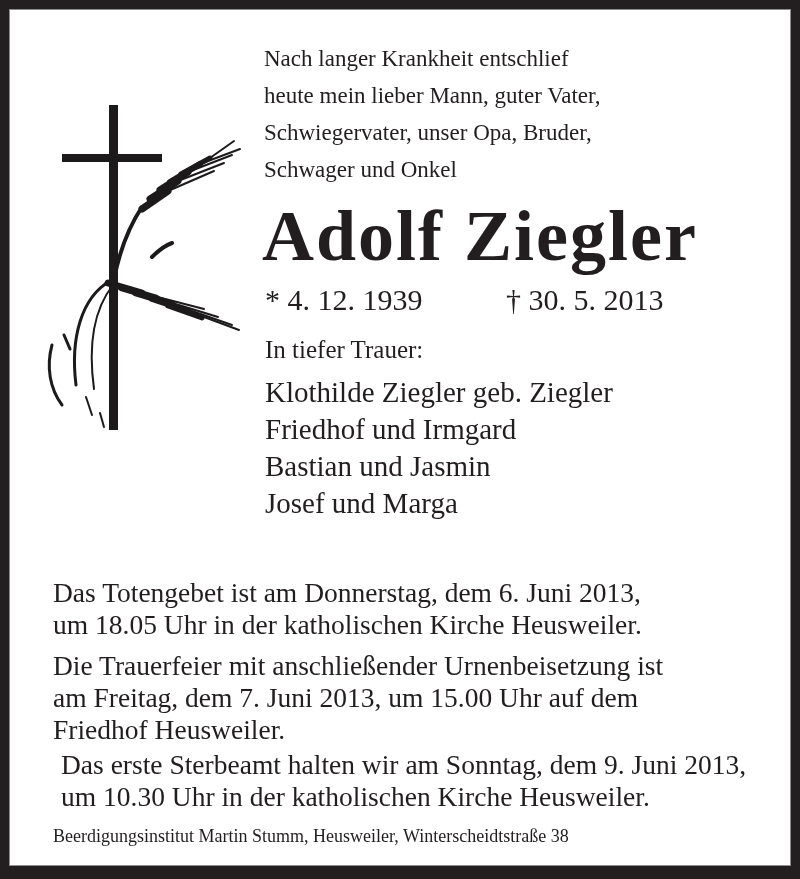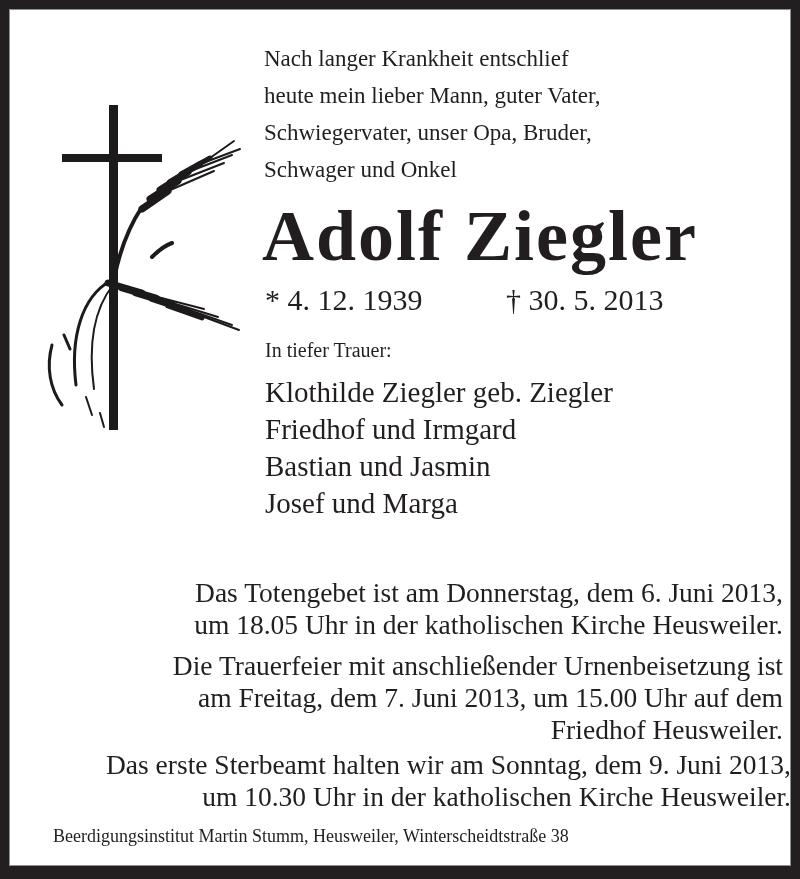--- a/index.html
+++ b/index.html
@@ -53,21 +53,21 @@
     top: 272px;
     font-size: 30px;
     line-height: 38px;
     white-space: nowrap;
   }
   .dates .birth { display: inline-block; width: 241px; }
 
   .mourning-label {
     left: 256px;
     top: 324px;
-    font-size: 20px;
+    font-size: 25px;
     line-height: 34px;
     white-space: nowrap;
     text-align: right;
   }
 
   .mourners {
     left: 256px;
     top: 365px;
     font-size: 29px;
     line-height: 37px;
@@ -81,21 +81,20 @@
     line-height: 34px;
     white-space: nowrap;
   }
 
   .event {
     left: 44px;
     width: 730px;
     font-size: 27.5px;
     line-height: 32px;
     white-space: nowrap;
-    text-align: right;
   }
   .event-1 { top: 568px; }
   .event-2 { top: 641px; }
   .event-3 { top: 740px; margin-left: 8px; }
 
   .funeral-home {
     left: 44px;
     top: 813px;
     font-size: 18px;
     line-height: 28px;

